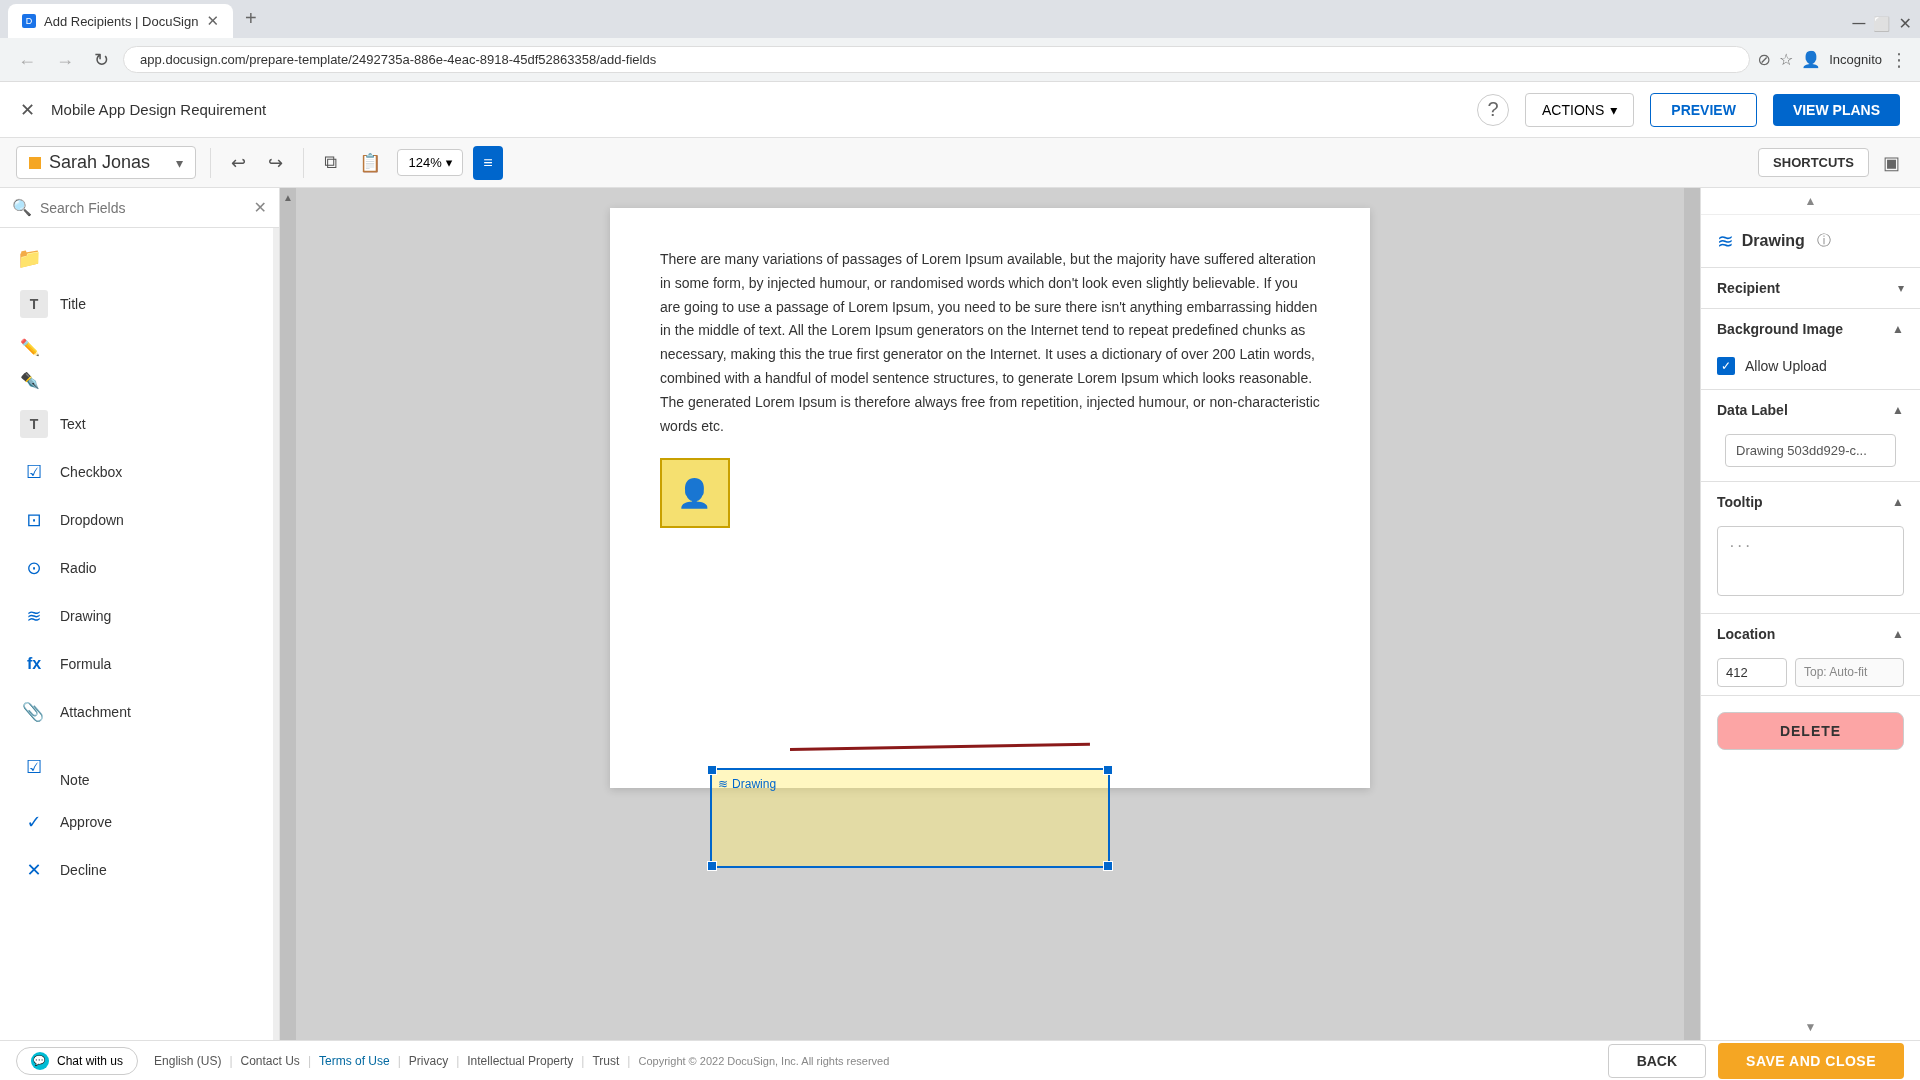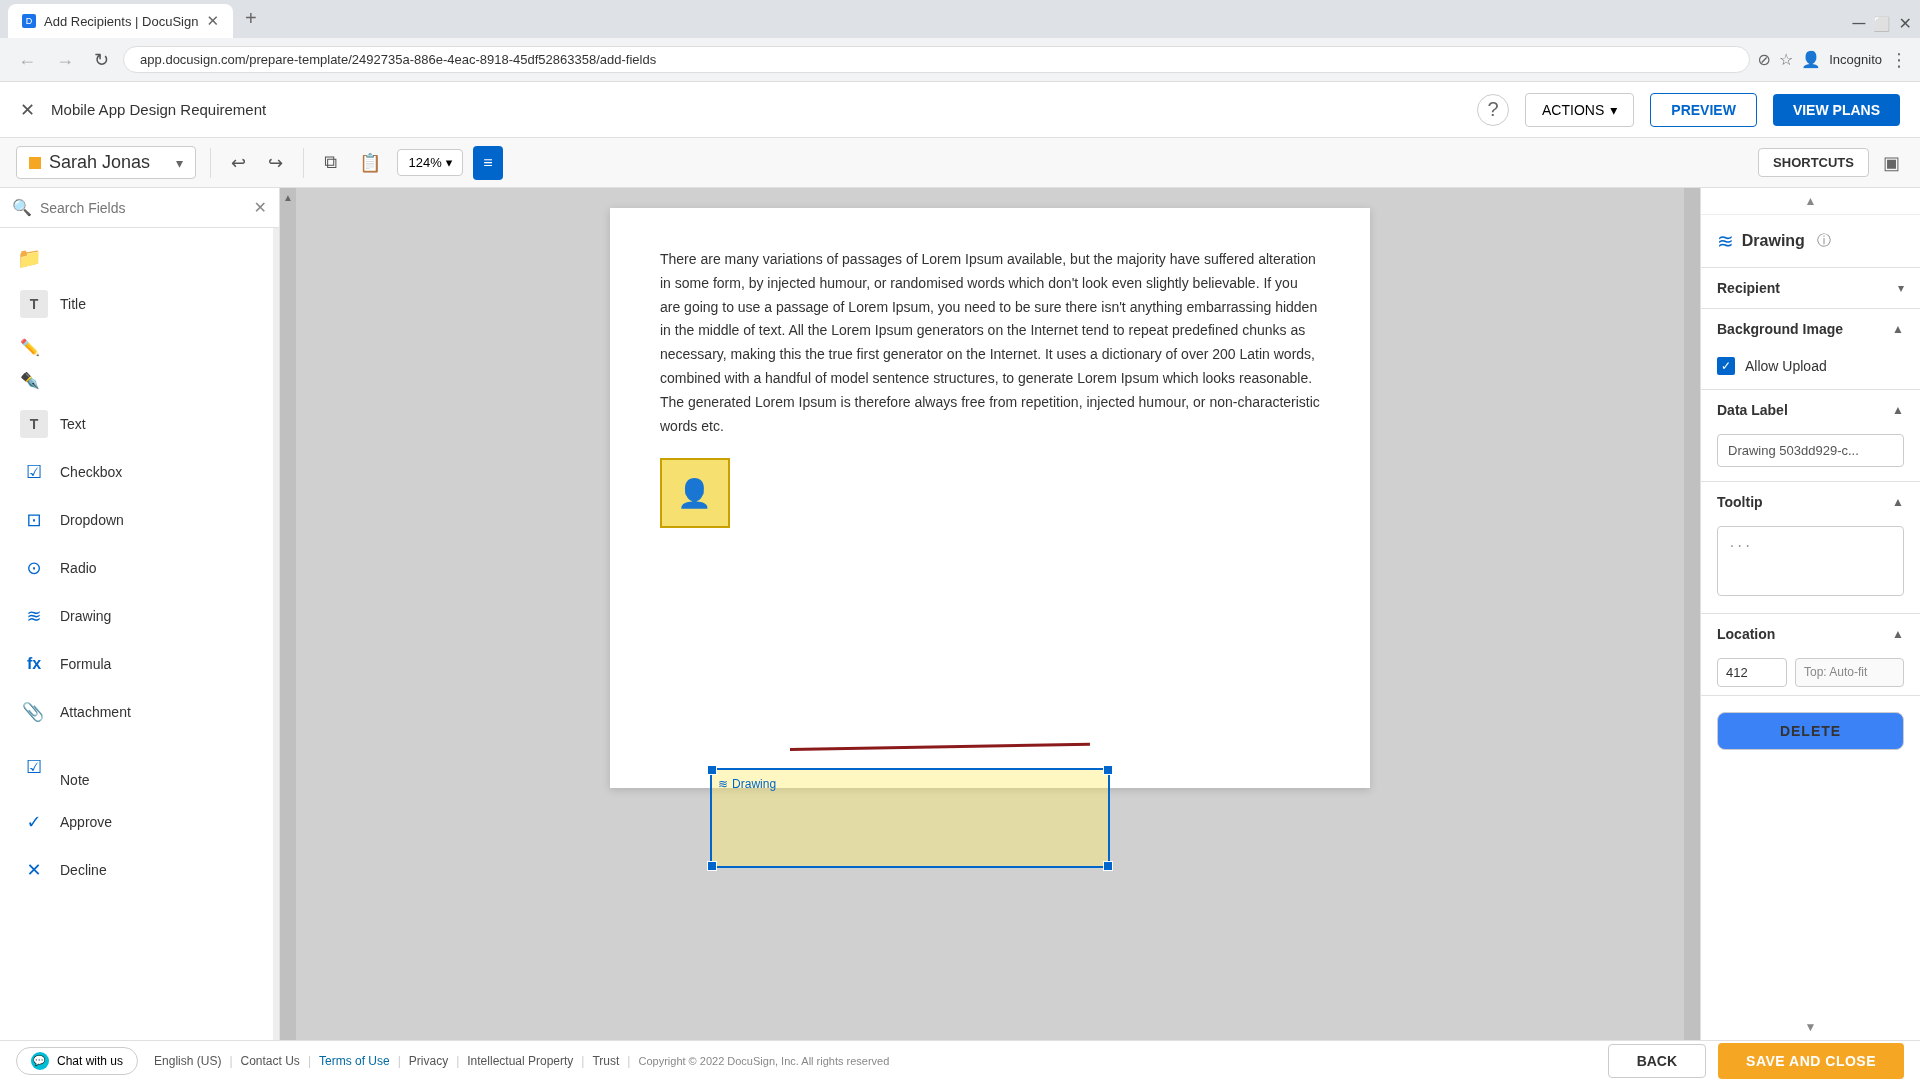--- a/index.html
+++ b/index.html
@@ -231,21 +231,21 @@
           <span style="font-size:14px;color:#333;">Allow Upload</span>
         </div>
       </div>
     </div>
 
     <div style="border-bottom:1px solid #e0e0e0;">
       <div style="display:flex;align-items:center;justify-content:space-between;padding:12px 16px;cursor:pointer;">
         <span style="font-weight:600;font-size:14px;color:#333;">Data Label</span>
         <span style="color:#666;font-size:12px;">▲</span>
       </div>
-      <div style="padding:4px 16px 14px;">
+      <div style="padding:4px 24px 14px;">
         <input style="width: 100%; border: 1px solid rgb(204, 204, 204); border-radius: 4px; padding: 8px 10px; font-size: 13px; color: rgb(85, 85, 85); background: white; outline: none;" value="Drawing 503dd929-c...">
       </div>
     </div>
 
     <div style="border-bottom:1px solid #e0e0e0;">
       <div style="display:flex;align-items:center;justify-content:space-between;padding:12px 16px;cursor:pointer;">
         <span style="font-weight:600;font-size:14px;color:#333;">Tooltip</span>
         <span style="color:#666;font-size:12px;">▲</span>
       </div>
       <div style="padding:4px 16px 14px;">
@@ -258,21 +258,21 @@
         <span style="font-weight:600;font-size:14px;color:#333;">Location</span>
         <span style="color:#666;font-size:12px;">▲</span>
       </div>
       <div style="padding:4px 16px 8px;display:flex;gap:8px;">
         <input style="width: 70px; border: 1px solid rgb(204, 204, 204); border-radius: 4px; padding: 6px 8px; font-size: 13px; color: rgb(51, 51, 51);" value="412">
         <div style="flex:1;border:1px solid #ccc;border-radius:4px;padding:6px 8px;font-size:12px;color:#888;background:#fafafa;">Top: Auto-fit</div>
       </div>
     </div>
 
     <div style="padding:16px;">
-      <button style="width:100%;background:#3b82f6;border:1px solid #ccc;border-radius:8px;padding:10px;font-size:14px;font-weight:700;color:#333;cursor:pointer;letter-spacing:1px;">
+      <button style="width:100%;background:#fca5a5;border:1px solid #ccc;border-radius:8px;padding:10px;font-size:14px;font-weight:700;color:#333;cursor:pointer;letter-spacing:1px;">
         <span>DELETE</span>
       </button>
     </div>
 
     <div style="display:flex;justify-content:center;padding:6px;margin-top:auto;">
       <span style="color:#888;font-size:12px;">▼</span>
     </div>
 
   </div>
 </div>

